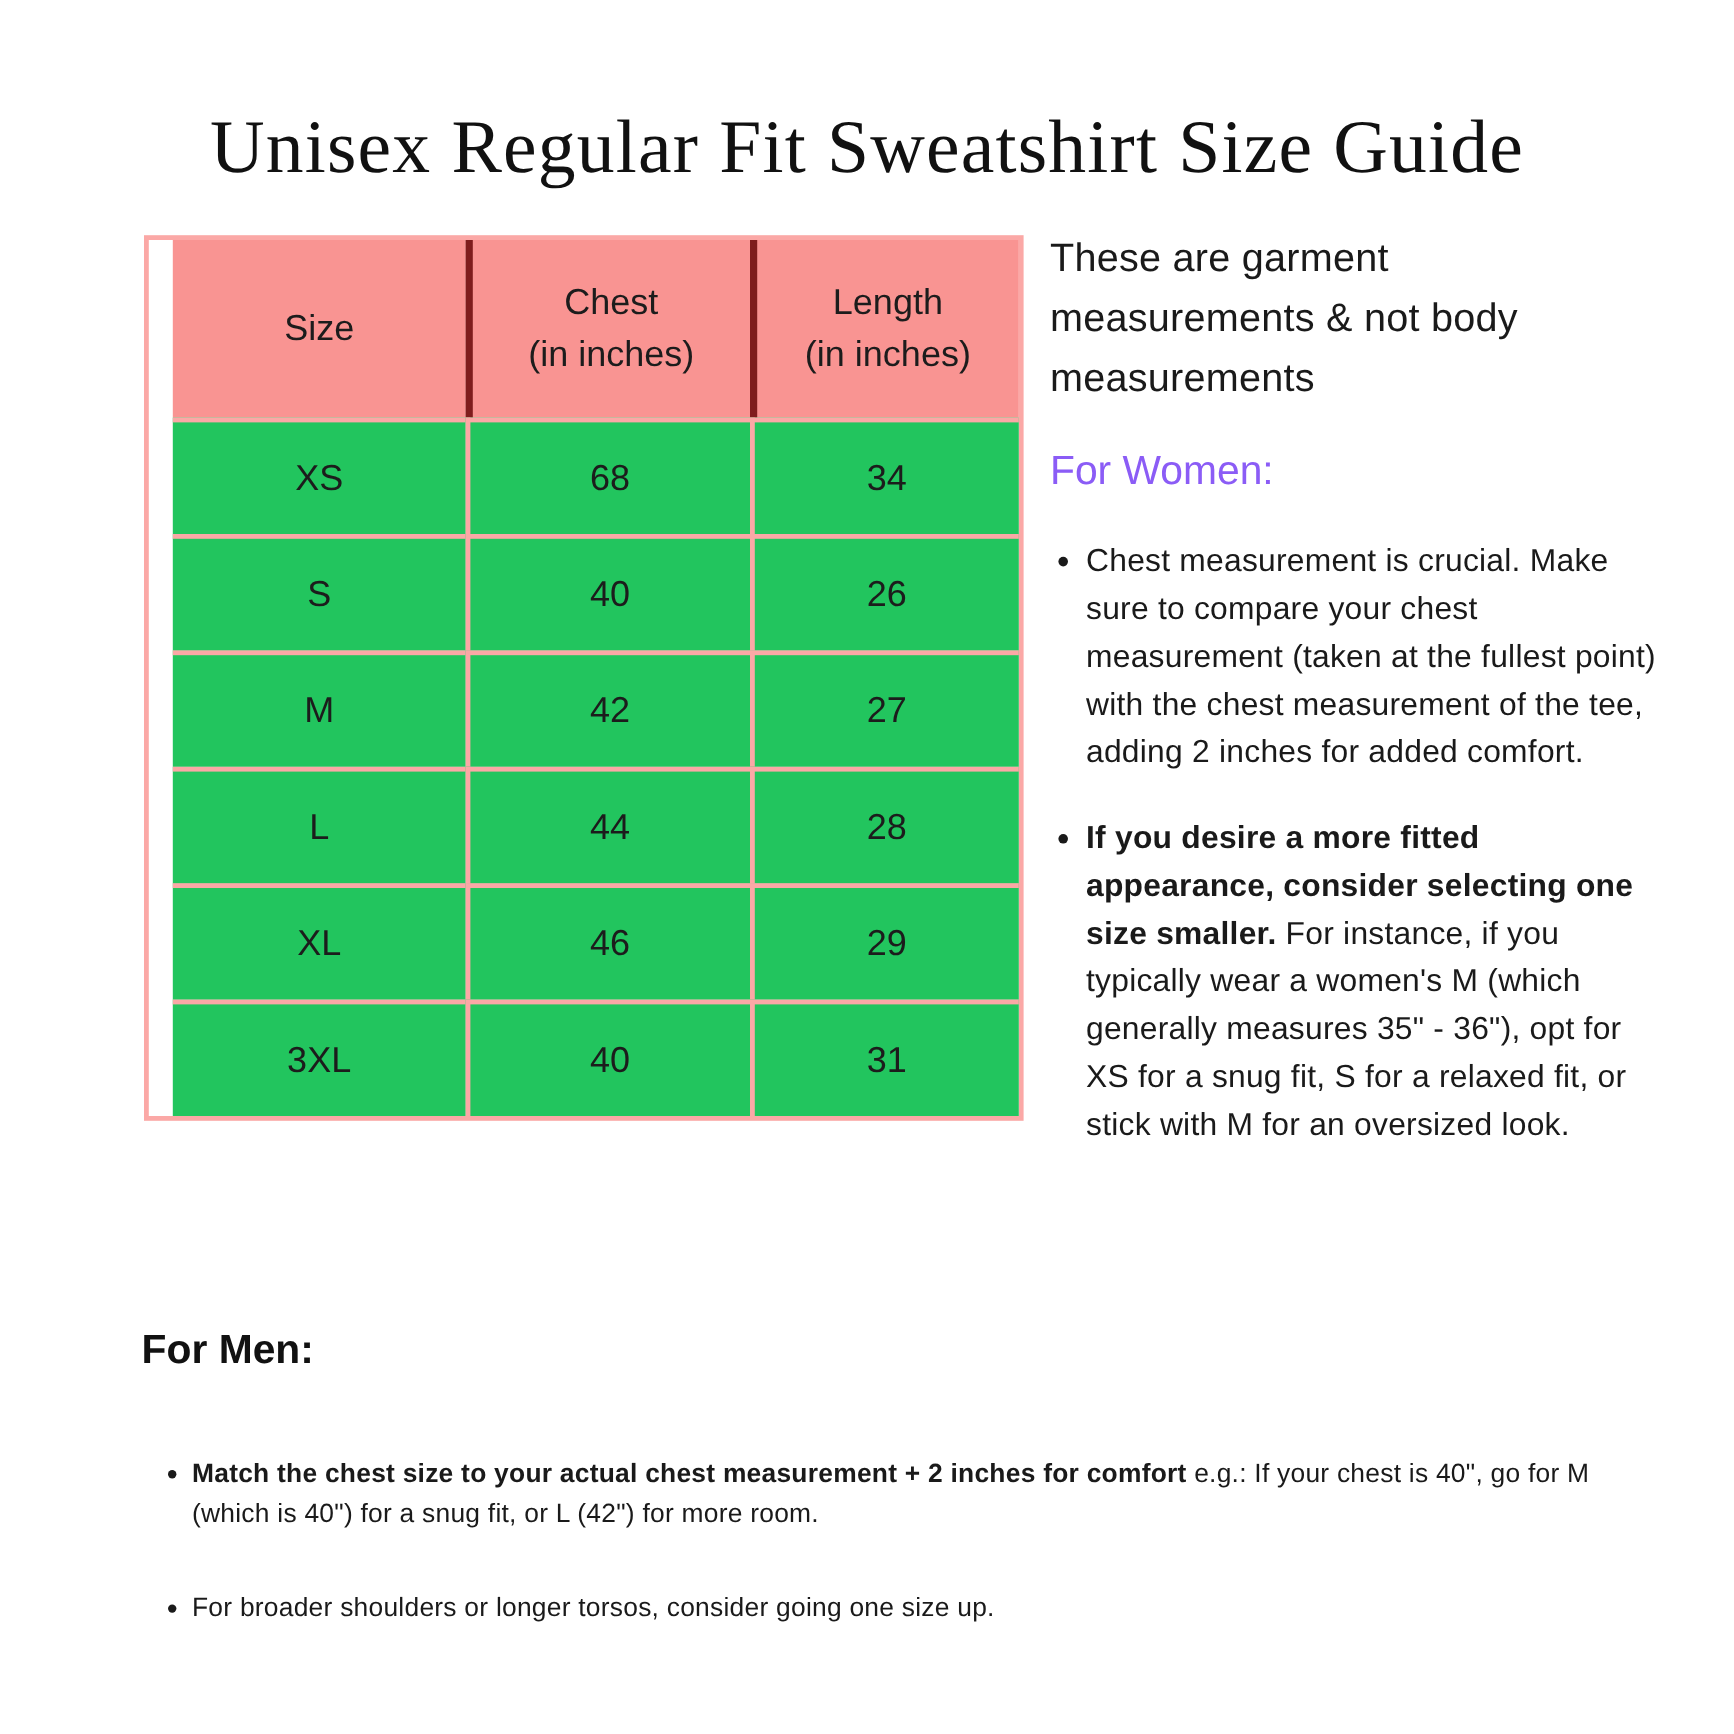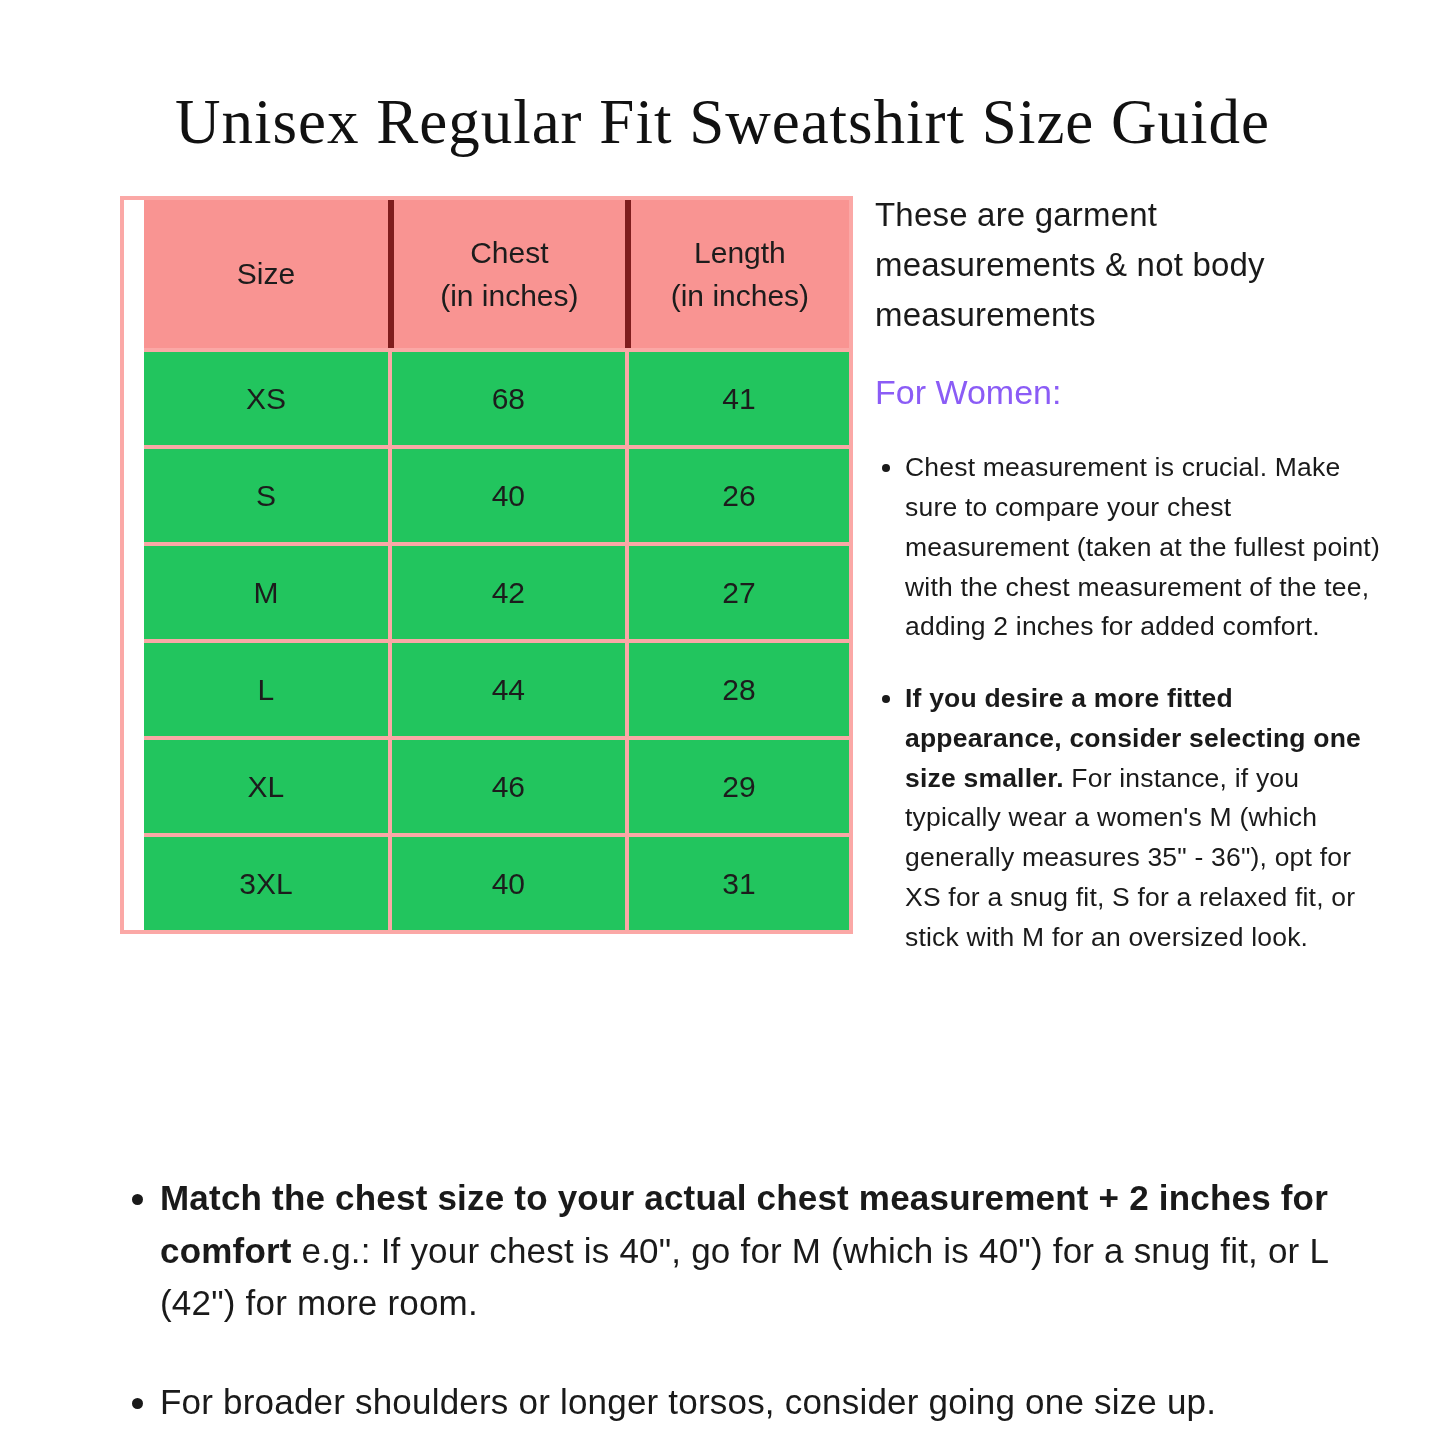--- a/index.html
+++ b/index.html
@@ -107,21 +107,21 @@
     font-size: 34px;
     font-weight: 700;
     color: #111111;
   }
   ul.m-bullets {
     margin-top: 66px;
     padding-left: 42px;
     list-style: disc outside;
   }
   ul.m-bullets li {
-    font-size: 35px;
+    font-size: 22px;
     line-height: 1.5;
     letter-spacing: 0.2px;
     margin-bottom: 46px;
   }
 </style>
 </head>
 <body>
 
 <div class="page">
 
@@ -147,21 +147,21 @@
           <th>
             <span>Length</span>
             <span class="th-sub">(in inches)</span>
           </th>
         </tr>
       </thead>
       <tbody>
         <tr>
           <td>XS</td>
           <td>68</td>
-          <td>41</td>
+          <td>34</td>
         </tr>
         <tr>
           <td>S</td>
           <td>40</td>
           <td>26</td>
         </tr>
         <tr>
           <td>M</td>
           <td>42</td>
           <td>27</td>
@@ -188,19 +188,20 @@
   <div class="right-panel">
     <div class="garment-note">These are garment measurements &amp; not body measurements</div>
     <div class="women-heading">For Women:</div>
     <ul class="w-bullets">
       <li><span class="lead"></span><span>Chest measurement is crucial. Make sure to compare your chest measurement (taken at the fullest point) with the chest measurement of the tee, adding 2 inches for added comfort.</span></li>
       <li><span class="lead">If you desire a more fitted appearance, consider selecting one size smaller.</span><span> For instance, if you typically wear a women's M (which generally measures 35" - 36"), opt for XS for a snug fit, S for a relaxed fit, or stick with M for an oversized look.</span></li>
     </ul>
   </div>
 
   <div class="men-section">
+    <div class="men-heading">For Men:</div>
     <ul class="m-bullets">
       <li><span class="lead">Match the chest size to your actual chest measurement + 2 inches for comfort</span><span> e.g.: If your chest is 40", go for M (which is 40") for a snug fit, or L (42") for more room.</span></li>
       <li><span class="lead"></span><span>For broader shoulders or longer torsos, consider going one size up.</span></li>
     </ul>
   </div>
 
 </div>
 
 </body></html>

